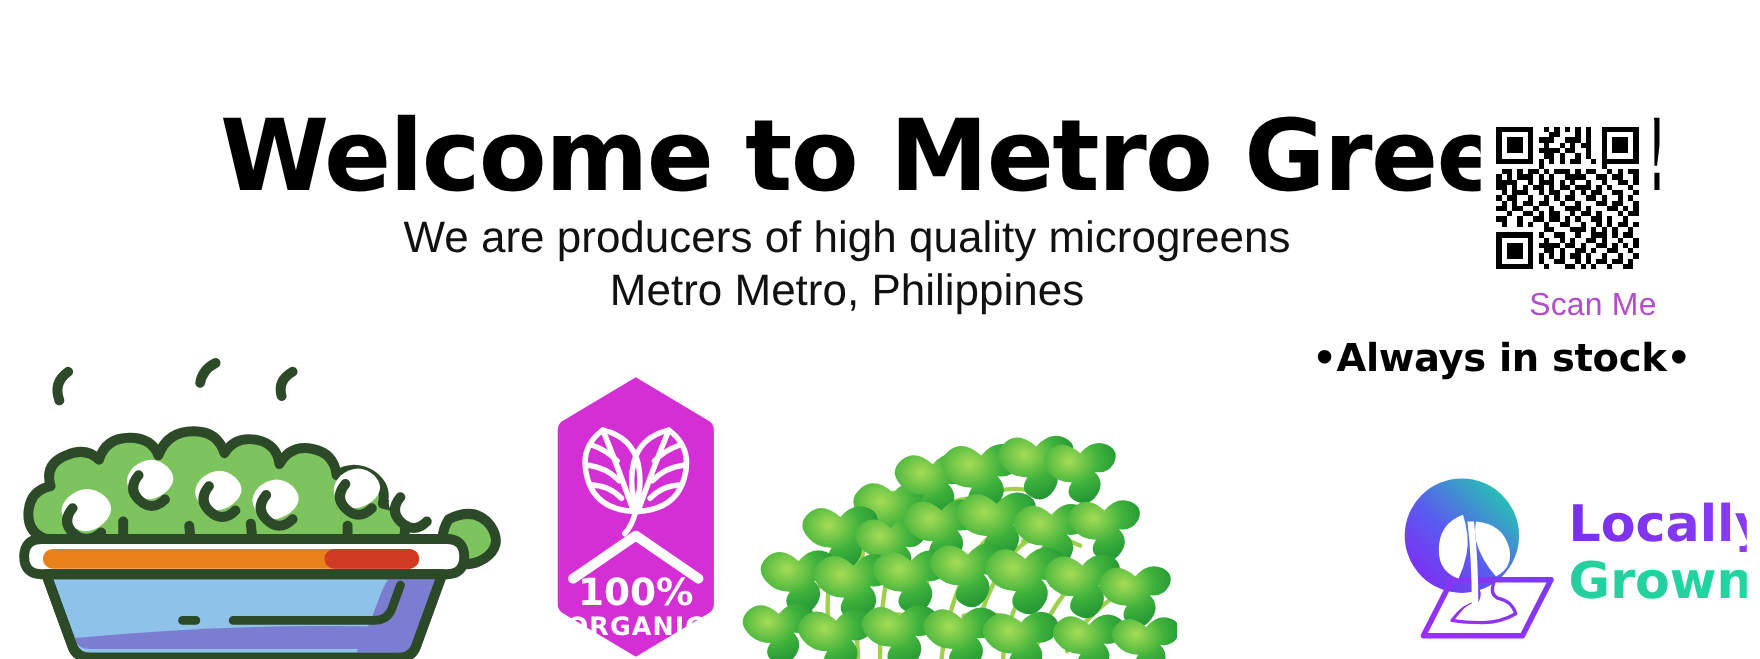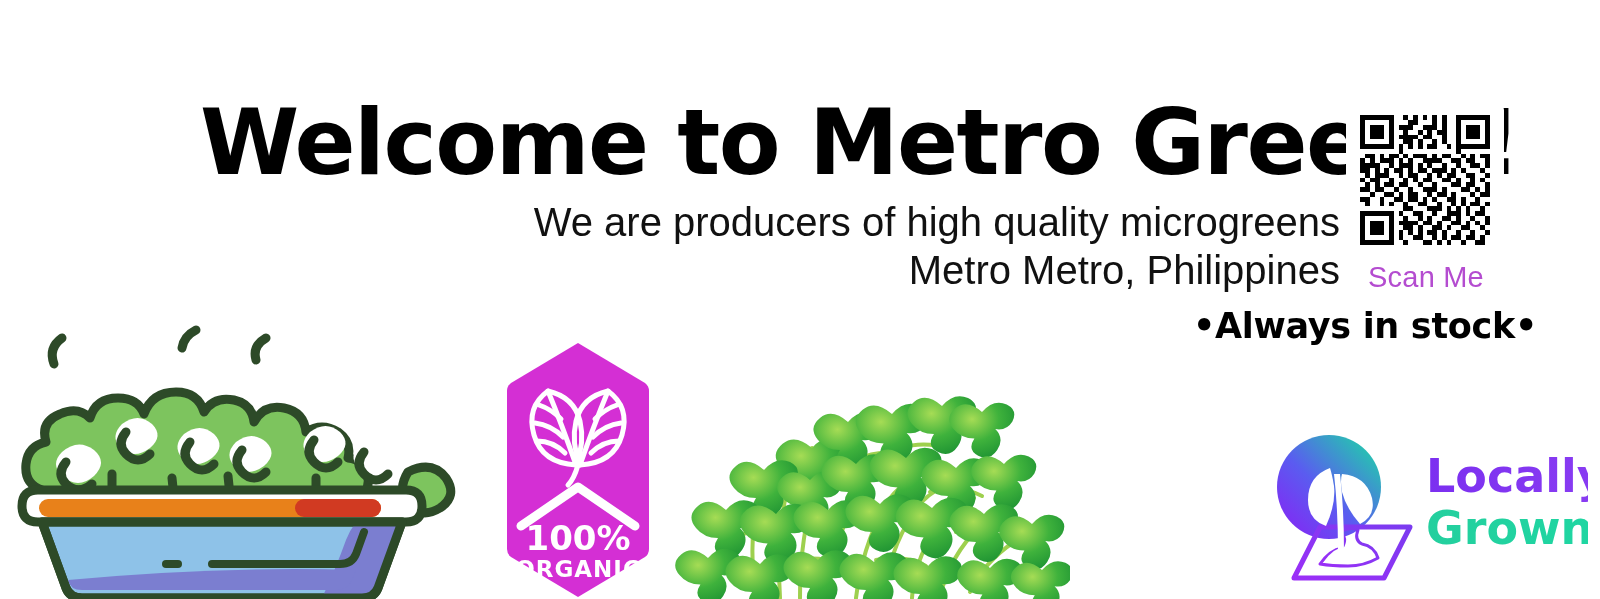--- a/index.html
+++ b/index.html
@@ -36,35 +36,34 @@
     color: #000000;
     white-space: nowrap;
     margin: 0;
   }
   .subtitle {
     font-family: "Liberation Sans", sans-serif;
     font-weight: 400;
     font-size: 40px;
     line-height: 1.22;
     color: #111111;
-    margin: 8px 0 0 0;
-    text-align: right;
+    margin: 2px 0 0 0;
   }
   .subtitle .sub-line {
     display: block;
     white-space: nowrap;
   }
 
   
   .qr-panel {
     position: absolute;
     left: 1346px;
     top: 101px;
     width: 160px;
-    text-align: center;
+    text-align: right;
   }
   .qr-code {
     width: 158px;
     height: 158px;
     background: #ffffff;
     border-radius: 10px;
     display: block;
   }
   .scan-me {
     font-family: "Liberation Sans", sans-serif;

